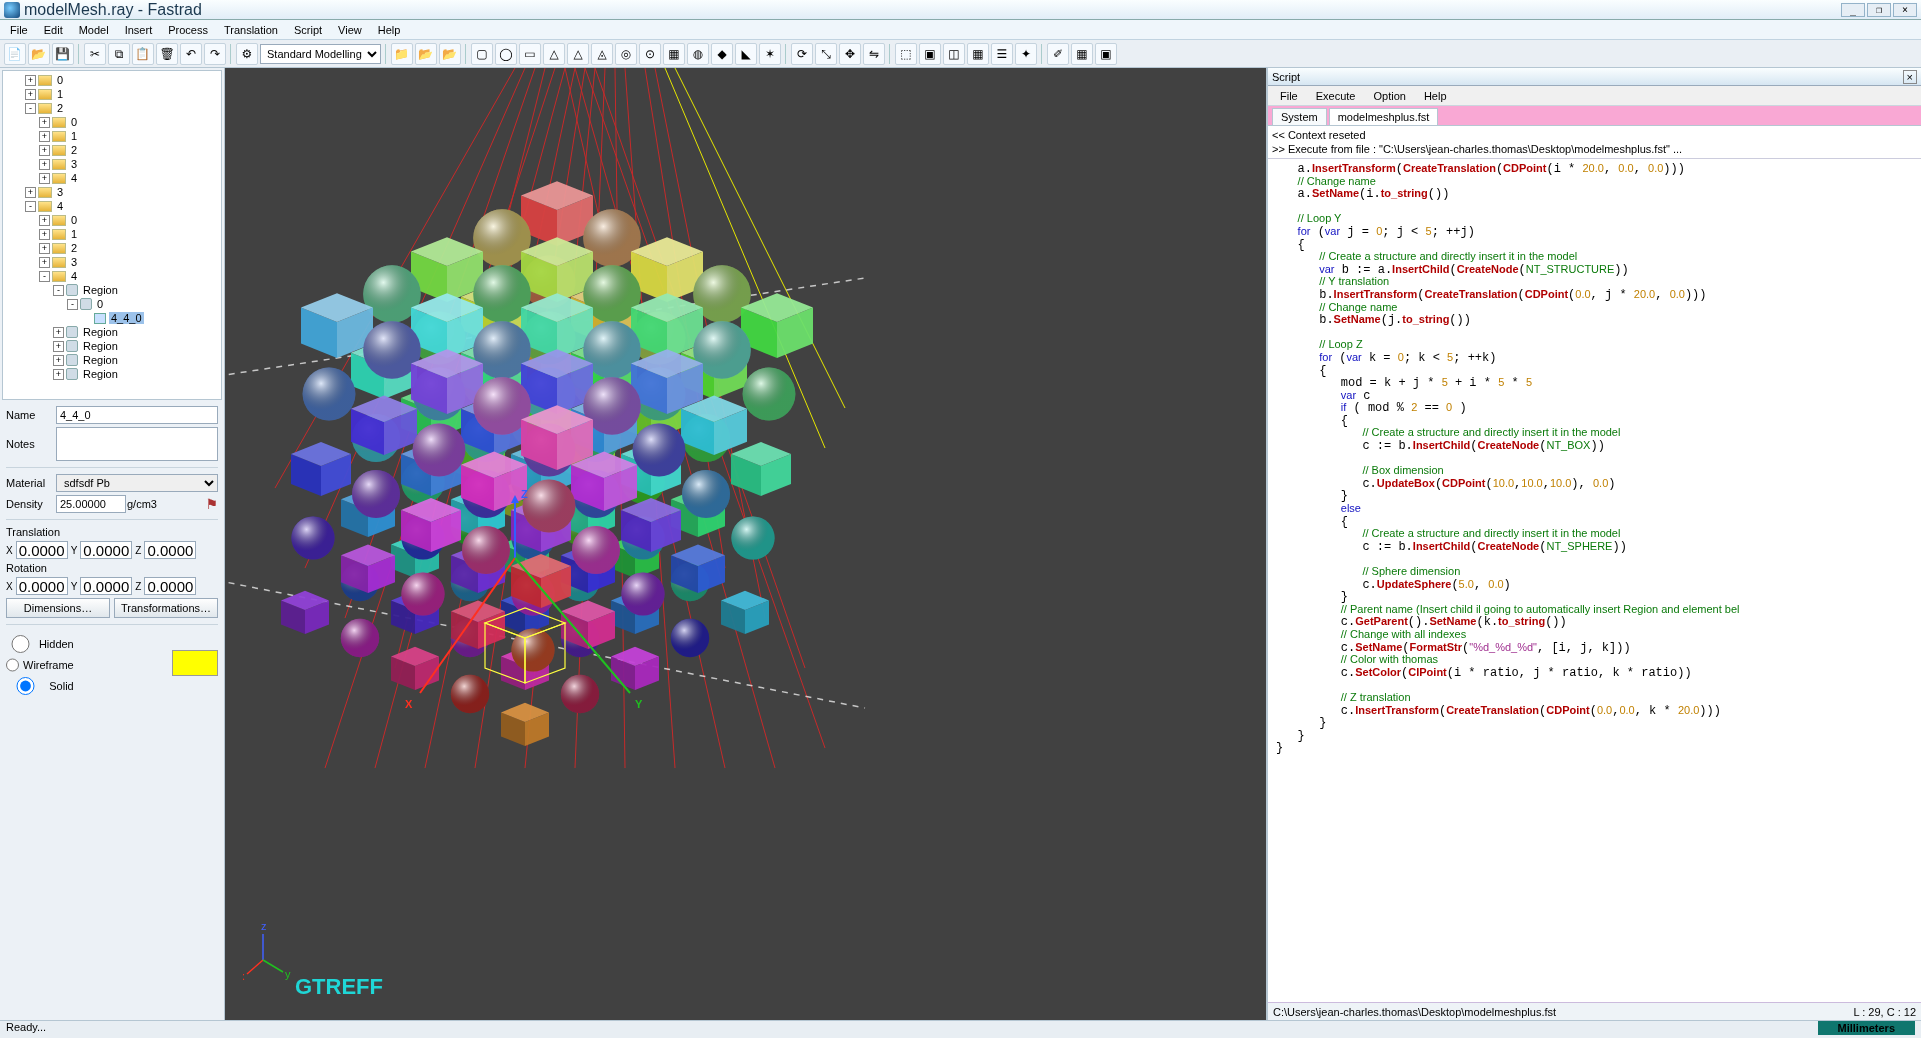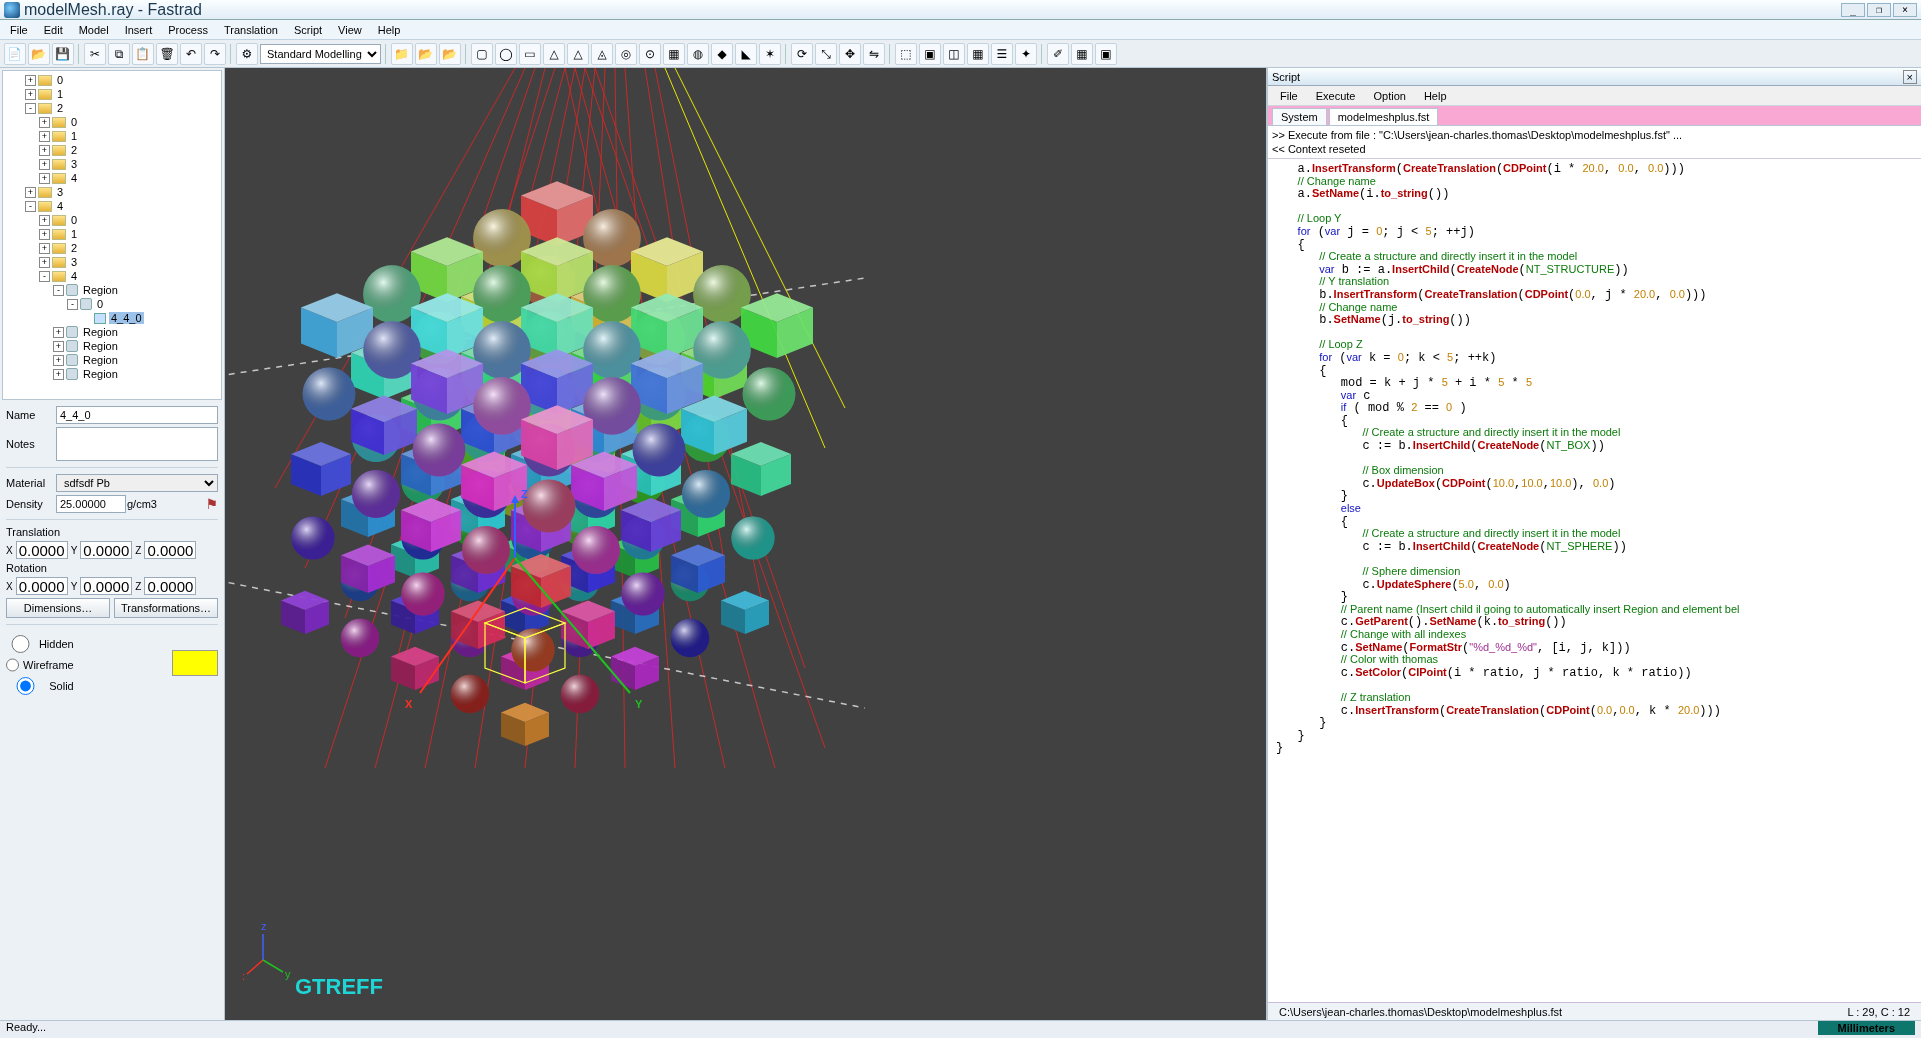--- a/index.html
+++ b/index.html
@@ -59,21 +59,21 @@
 .script { width: 655px; background: #f0f0f0; border-left: 2px solid #b5c6d2; display: flex; flex-direction: column; }
 .script .stitle { height: 18px; background: linear-gradient(#fafeff,#d6e6f2); display: flex; align-items: center; padding: 0 4px; border-bottom: 1px solid #9ab; }
 .script .smenu { height: 20px; display: flex; align-items: center; padding: 0 4px; gap: 2px; border-bottom: 1px solid #cbd6de; }
 .script .smenu span { padding: 2px 8px; cursor: default; }
 .script .stabs { height: 20px; display: flex; align-items: flex-end; padding: 0 4px; background: #f9a8d4; border-bottom: 1px solid #b5c6d2; }
 .script .stab { padding: 2px 8px; background: #f7fafc; border: 1px solid #b5c6d2; border-bottom: none; margin-right: 2px; font-size: 11px; }
 .script .stab.act { background: #fff; }
 .script .ctx { padding: 2px 4px; background: #fff; border-bottom: 1px solid #ccd; }
 .script .ctx div { font-size: 11px; padding: 1px 0; }
 .script .code { flex: 1; background: #fff; padding: 4px 8px; overflow: auto; font-family: "Courier New", monospace; font-size: 12px; line-height: 1.05; white-space: pre; }
-.script .sstat { height: 18px; background: #eef3f7; border-top: 1px solid #cbd; display: flex; align-items: center; padding: 0 11px; font-size: 11px; }
+.script .sstat { height: 18px; background: #eef3f7; border-top: 1px solid #cbd; display: flex; align-items: center; padding: 0 5px; font-size: 11px; }
 .script .sstat .r { margin-left: auto; }
 
 .c-kw { color: #1010c0; }
 .c-fn { color: #b00000; font-weight: bold; }
 .c-type { color: #0a7a0a; }
 .c-cm { color: #0a7a0a; }
 .c-num { color: #c08000; }
 .c-str { color: #a03090; }
 
 
@@ -850,22 +850,22 @@
       <span>File</span>
       <span>Execute</span>
       <span>Option</span>
       <span>Help</span>
     </div>
     <div class="stabs">
       <div class="stab">System</div>
       <div class="stab act">modelmeshplus.fst</div>
     </div>
     <div class="ctx">
+      <div>&lt;&lt; Context reseted</div>
       <div>&gt;&gt; Execute from file : "C:\Users\jean-charles.thomas\Desktop\modelmeshplus.fst" ...</div>
-      <div>&lt;&lt; Context reseted</div>
     </div>
     <div class="code">   a.<span class="c-fn">InsertTransform</span>(<span class="c-fn">CreateTranslation</span>(<span class="c-fn">CDPoint</span>(i * <span class="c-num">20.0</span>, <span class="c-num">0.0</span>, <span class="c-num">0.0</span>)))
    <span class="c-cm">// Change name</span>
    a.<span class="c-fn">SetName</span>(i.<span class="c-fn">to_string</span>())
 
    <span class="c-cm">// Loop Y</span>
    <span class="c-kw">for</span> (<span class="c-kw">var</span> j = <span class="c-num">0</span>; j &lt; <span class="c-num">5</span>; ++j)
    {
       <span class="c-cm">// Create a structure and directly insert it in the model</span>
       <span class="c-kw">var</span> b := a.<span class="c-fn">InsertChild</span>(<span class="c-fn">CreateNode</span>(<span class="c-type">NT_STRUCTURE</span>))

